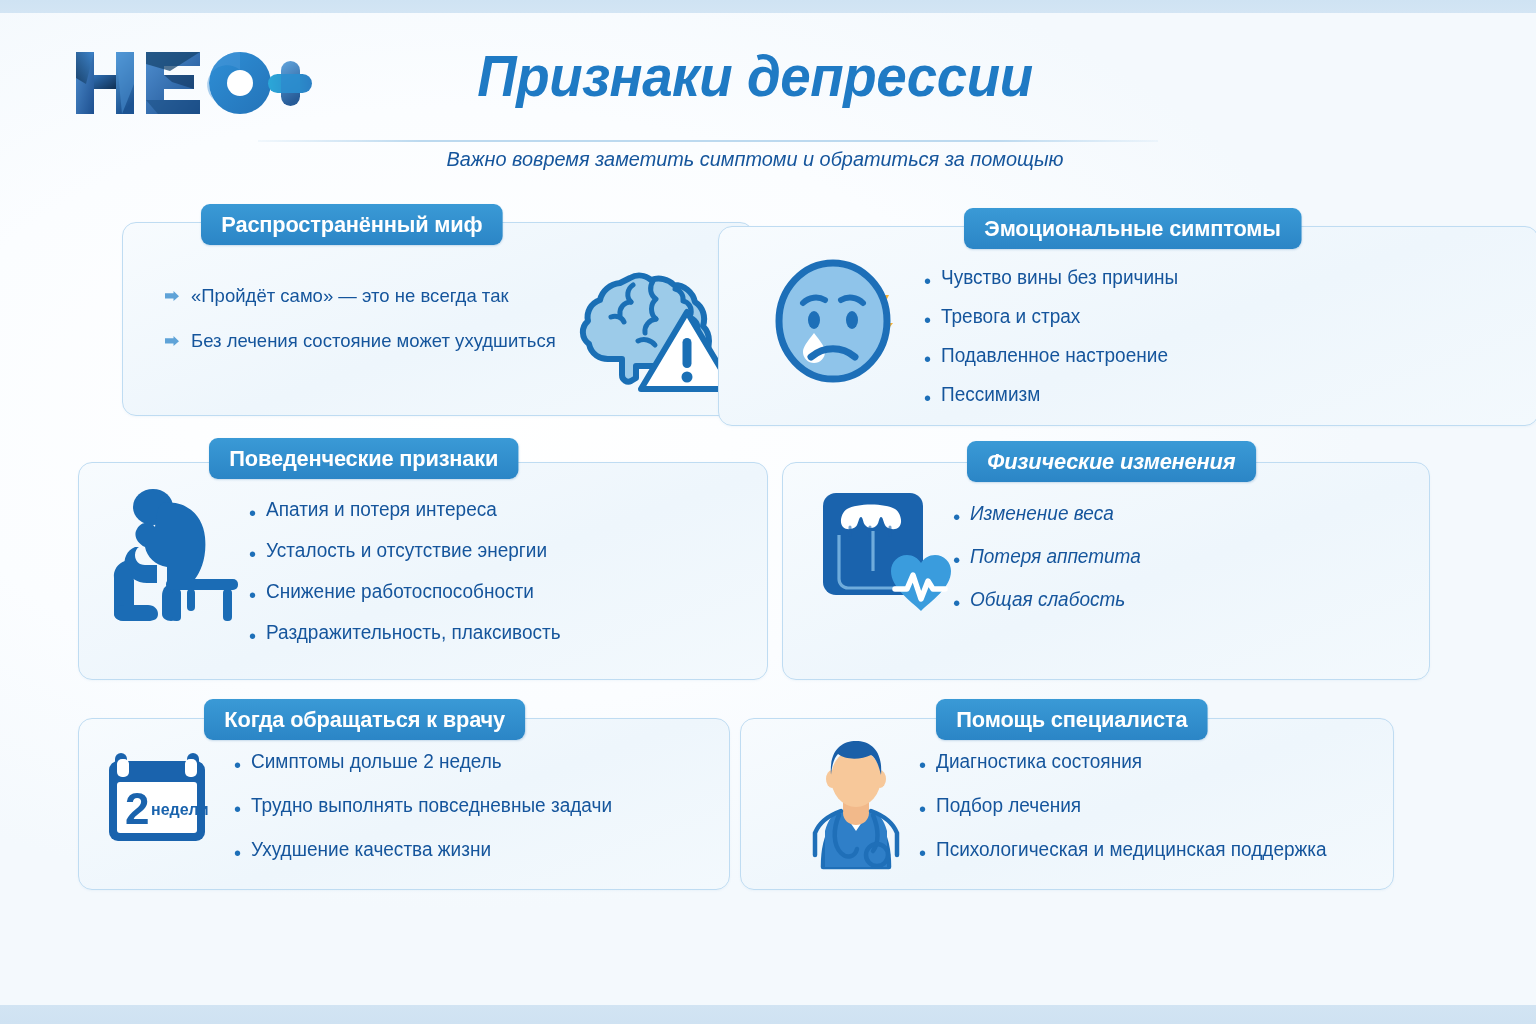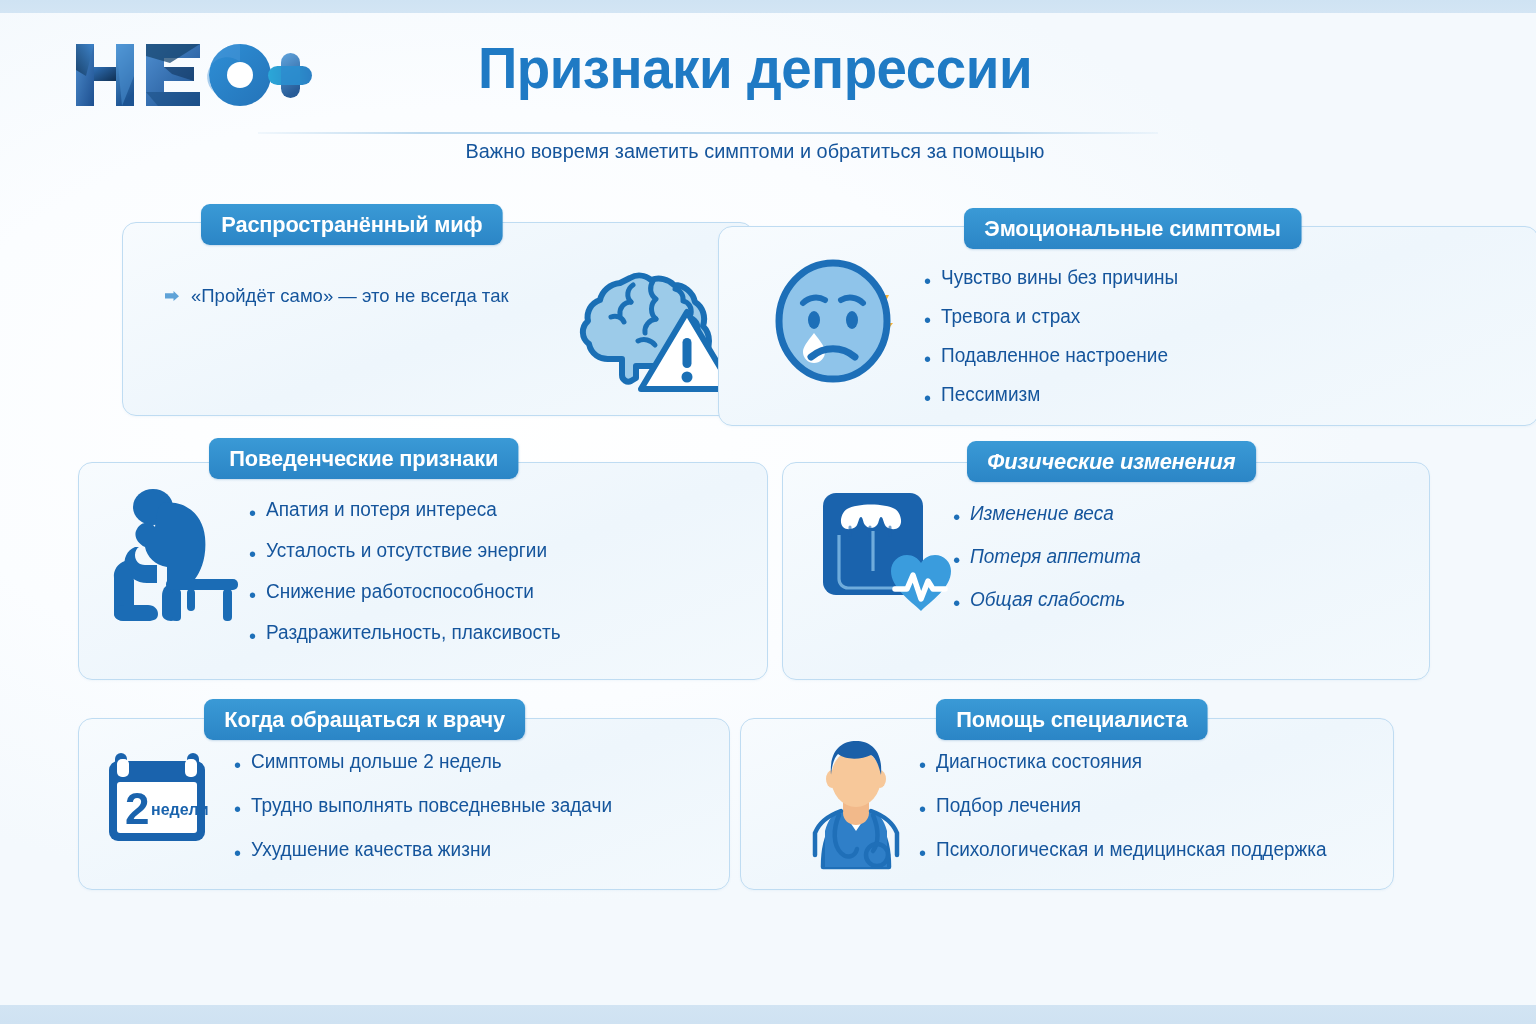--- a/index.html
+++ b/index.html
@@ -19,21 +19,21 @@
   }
   .band-top, .band-bottom {
     position:absolute; left:0; width:100%;
     background:linear-gradient(180deg,#cfe3f3 0%, #d3e5f4 100%);
   }
   .band-top { top:0; height:13px; }
   .band-bottom { bottom:0; height:19px;
     background:linear-gradient(180deg,#d2e4f3 0%, #cfe2f2 100%); }
 
   
-  .header { position:absolute; top:8px; left:0; width:100%; height:182px; }
+  .header { position:absolute; top:16px; left:0; width:100%; height:182px;font-style:italic; }
   .logo {
     position:absolute; left:72px; top:28px;
     width:240px; height:78px;
   }
   .title {
     position:absolute; left:360px; top:28px; width:790px;
     text-align:center;
     font-size:57px; font-weight:bold; color:#1f7ac4;
     letter-spacing:-0.5px;
     line-height:1.15;
@@ -166,20 +166,28 @@
   <div class="card" style="left:78px; top:222px; width:632px; height:194px;margin-left:44px;">
     <div class="badge" style="left:78px; top:-19px;">Распространённый миф</div>
     <div class="bullets" style="left:42px; top:62px; font-size:19px;">
       <div class="bullet" style="margin-bottom:24px;">
         <span class="arrow">
           <svg viewBox="0 0 14 11" width="14" height="11">
               <path d="M0 2.2 L8.5 2.2 L8.5 0 L14 5.2 L8.5 10 L8.5 7.6 L0 7.6 Z" fill="#5fa3d8"></path>
             </svg>
         </span>
         <span class="txt">«Пройдёт само» — это не всегда так</span>
+      </div>
+      <div class="bullet">
+        <span class="arrow">
+          <svg viewBox="0 0 14 11" width="14" height="11">
+              <path d="M0 2.2 L8.5 2.2 L8.5 0 L14 5.2 L8.5 10 L8.5 7.6 L0 7.6 Z" fill="#5fa3d8"></path>
+            </svg>
+        </span>
+        <span class="txt">Без лечения состояние может ухудшиться</span>
       </div>
     </div>
     <div class="icon-wrap" style="left:452px; top:32px; width:160px; height:135px;">
       <svg viewBox="0 0 160 135" width="160" height="135">
         <g fill="#9ccbe9" stroke="#1a6fb5" stroke-width="6" stroke-linejoin="round" stroke-linecap="round">
           <path d="M45 28c-10 1-18 8-20 17-9 3-14 12-12 21 -7 6-7 17 1 23 2 10 11 16 21 15 l12 0 0 16 c0 5 5 8 9 6 l5 -3 0 -12 48 0 c14 0 25-11 25-25 0-6-2-11-6-15 3-9 0-19-8-24 -2-10-11-17-21-17 -6-6-15-8-23-5 -6-5-14-6-21-2 z"></path>
         </g>
         <g fill="none" stroke="#1a6fb5" stroke-width="5" stroke-linecap="round" stroke-linejoin="round">
           <path d="M58 30c-6 4-7 12-2 17"></path>
           <path d="M56 47c-7 0-12 6-11 13"></path>

